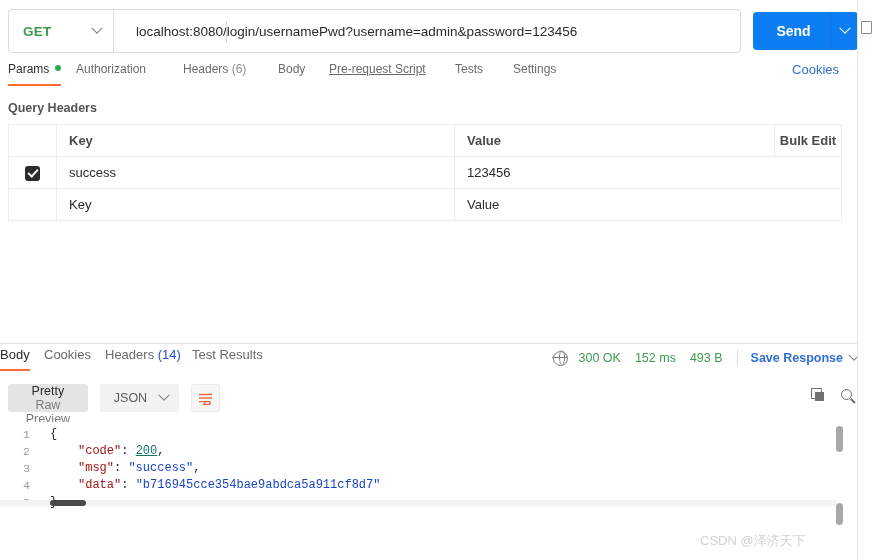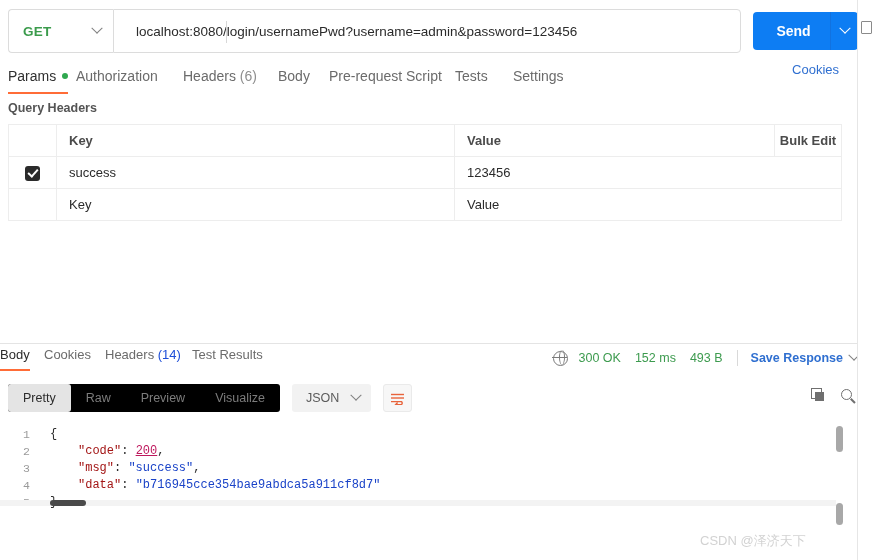--- a/index.html
+++ b/index.html
@@ -46,21 +46,21 @@
   .send-caret { width:27px; display:flex; align-items:center; justify-content:center; }
 
   .chev { display:inline-block; width:8px; height:8px;
     border-right:1.5px solid currentColor; border-bottom:1.5px solid currentColor;
     transform:rotate(45deg) translate(-2px,-2px); }
   .chev.light { color:#fff; }
   .chev.grey { color:#808080; }
 
   
   .req-tabs { position:absolute; top:62px; left:0; width:857px; height:28px; }
-  .tab { position:absolute; top:6px; font-size:14px; color:#6b6b6b; white-space:nowrap; }
+  .tab { position:absolute; top:0; font-size:12px; color:#6b6b6b; white-space:nowrap; }
   .tab.active { color:#303030; font-weight:400; }
   .tab .u { position:absolute; left:0; right:0; bottom:-10px; height:2px; background:#ff6c37; }
   .dot-green { display:inline-block; width:6px; height:6px; border-radius:50%;
     background:#2fa84f; margin-left:6px; vertical-align:2px; }
   .cnt-grey { color:#8e8e8e; }
   .cookies-link { position:absolute; top:0; right:18px; font-size:13px; color:#2f6fd0; }
 
   
   .qp-title { position:absolute; top:101px; left:8px; font-size:12.5px; font-weight:700; color:#545454; }
   .tbl { position:absolute; top:124px; left:8px; width:833px; border:1px solid #e8e8e8;
@@ -97,21 +97,21 @@
     position:relative; margin-right:11px; }
   .globe:before { content:""; position:absolute; left:-1.3px; top:5.5px; width:15px; height:1.3px; background:#7a7a7a; }
   .globe:after { content:""; position:absolute; left:5.3px; top:-1.3px; width:4px; height:15px;
     border-left:1.3px solid #7a7a7a; border-right:1.3px solid #7a7a7a; border-radius:50%; }
   .m-item { font-size:12.5px; color:#3d9b4f; margin-right:14px; white-space:nowrap; }
   .m-sep { width:1px; height:16px; background:#d9d9d9; margin-right:13px; }
   .save-res { font-size:12.5px; color:#2f6fd0; font-weight:700; margin-right:7px; }
 
   
   .res-toolbar { position:absolute; top:384px; left:8px; height:28px; display:flex; align-items:center; }
-  .seg { height:28px; background:#000000; border-radius:3px; display:flex; align-items:center; }
+  .seg { height:28px; background:#e5e5e5; border-radius:3px; display:flex; align-items:center;flex-direction:column; }
   .seg-item { height:28px; padding:0 15px; display:flex; align-items:center;
     font-size:12.5px; color:#7c7c7c; border-radius:3px; }
   .seg-item.on { background:#e4e4e4; color:#2b2b2b; }
   .fmt-box { height:28px; margin-left:12px; background:#f2f2f2; border-radius:3px;
     display:flex; align-items:center; padding:0 11px 0 14px; gap:13px; }
   .fmt-label { font-size:12.5px; color:#5c5c5c; }
   .wrap-box { height:28px; width:29px; margin-left:12px; background:#f7f7f7; border:1px solid #eaeaea;
     border-radius:3px; display:flex; align-items:center; justify-content:center; }
 
   .res-tools-right { position:absolute; top:388px; right:24px; display:flex; align-items:center; gap:17px; }
@@ -127,21 +127,21 @@
   
   .code-wrap { position:absolute; top:422px; left:0; width:857px; height:110px; background:#fff; }
   .gutter { position:absolute; left:0; top:0; width:44px; height:110px; background:#fff; }
   .gline { position:absolute; right:14px; font-family:"Liberation Mono", monospace;
     font-size:11.5px; color:#9a9a9a; }
   .codecol { position:absolute; left:50px; top:0; }
   .cline { position:absolute; left:0; font-family:"Liberation Mono", monospace;
     font-size:12px; white-space:pre; }
   .k { color:#a31515; }
   .s { color:#1a43c8; }
-  .n { color:#be185d;text-decoration:underline; }
+  .n { color:#0f766e;text-decoration:underline; }
   .p { color:#2b2b2b; }
 
   .hscroll { position:absolute; left:0; top:500px; width:836px; height:6px; background:#f3f3f3; }
   .hscroll-thumb { position:absolute; left:50px; top:500px; width:36px; height:6px; background:#4a4a4a; border-radius:3px; }
   .vscroll-track { position:absolute; left:836px; top:422px; width:7px; height:110px; background:#fff; }
   .vscroll-thumb { position:absolute; left:836px; top:426px; width:7px; height:26px; background:#a8a8a8; border-radius:4px; }
   .vscroll-thumb2 { position:absolute; left:836px; top:503px; width:7px; height:22px; background:#a8a8a8; border-radius:4px; }
 
   
   .watermark { position:absolute; left:700px; top:532px; font-size:13px; color:#d2d2d2; white-space:nowrap; }
@@ -177,21 +177,21 @@
     <div class="tab" style="left:76px;">
       <span>Authorization</span>
     </div>
     <div class="tab" style="left:183px;">
       <span>Headers</span>
       <span class="cnt-grey">(6)</span>
     </div>
     <div class="tab" style="left:278px;">
       <span>Body</span>
     </div>
-    <div class="tab" style="left:329px;">
+    <div class="tab" style="left:329px;text-decoration:underline;">
       <span>Pre-request Script</span>
     </div>
     <div class="tab" style="left:455px;">
       <span>Tests</span>
     </div>
     <div class="tab" style="left:513px;">
       <span>Settings</span>
     </div>
     <div class="cookies-link">Cookies</div>
   </div>

